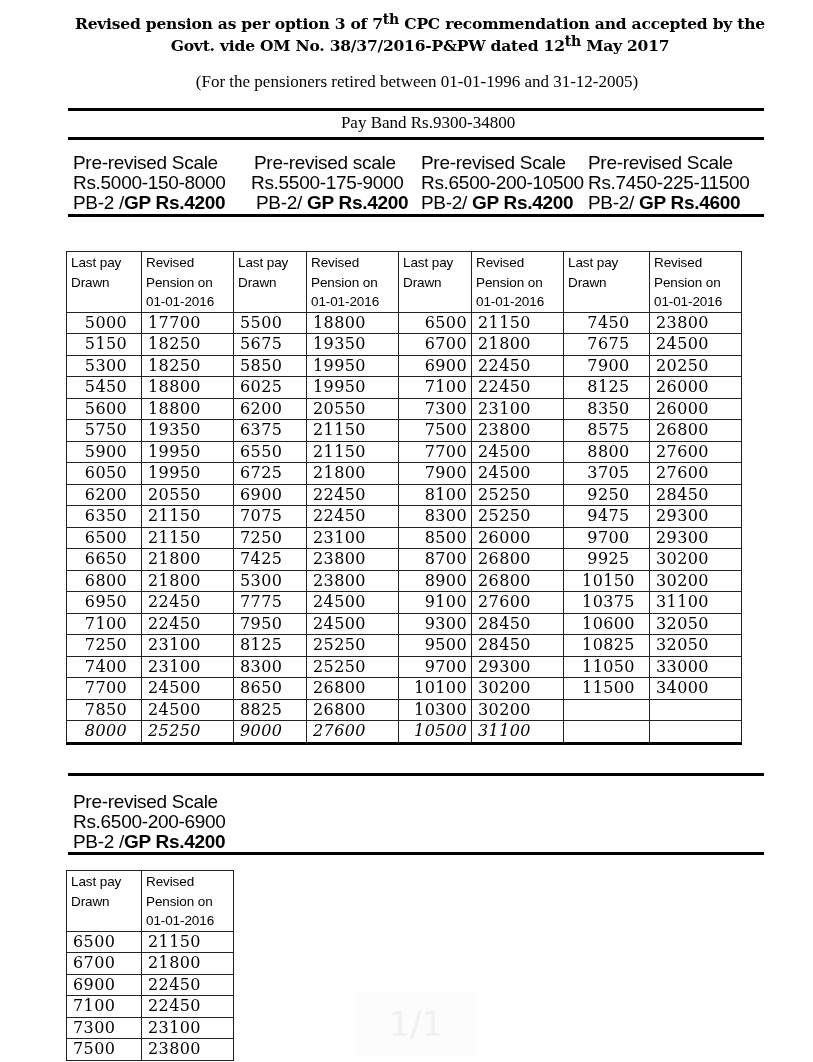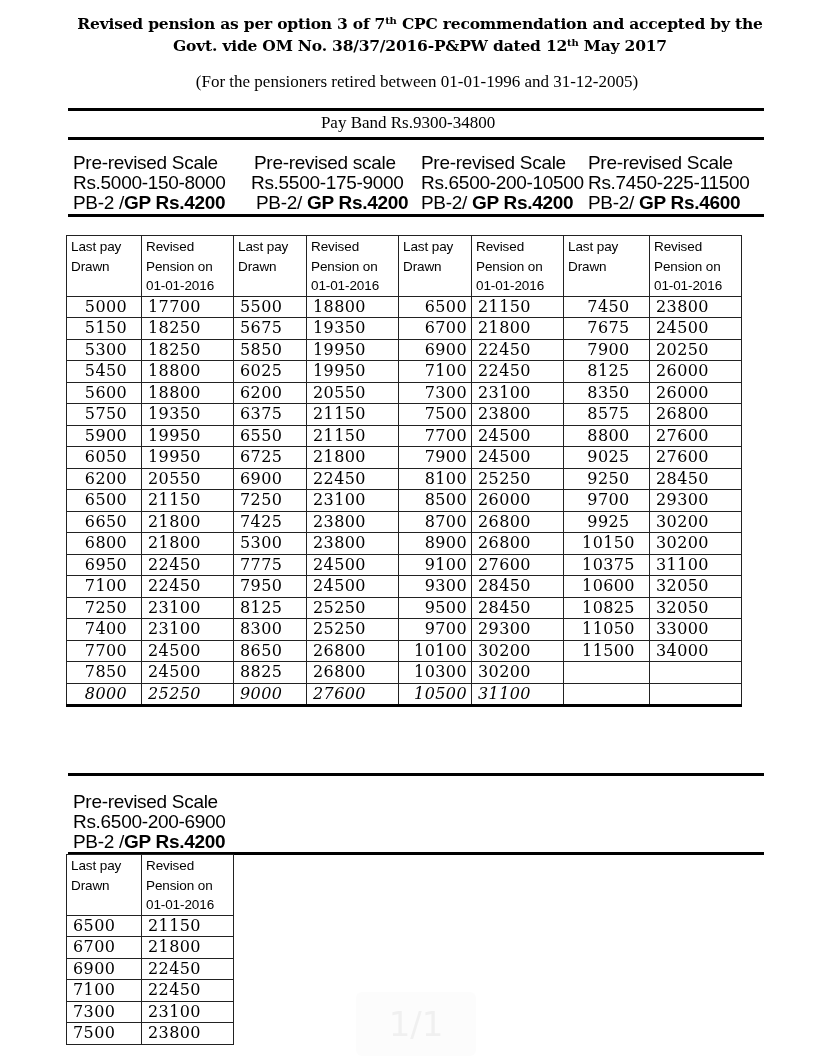--- a/index.html
+++ b/index.html
@@ -2,36 +2,36 @@
 <html><head>
   <meta charset="utf-8">
   <style>
     html, body { margin: 0; padding: 0; background: #ffffff; }
     body { width: 813px; height: 1062px; position: relative; overflow: hidden; color: #000; }
     .title {
       position: absolute; left: 0; top: 13px; width: 840px; text-align: center;
       font-family: "DejaVu Serif", serif; font-weight: bold; font-size: 15.5px; line-height: 22px;
       letter-spacing: -0.2px;
     }
-    .title sup { font-size: 10px; vertical-align: 5px; line-height: 0; }
+    .title sup { font-size: 14px; vertical-align: 5px; line-height: 0; }
     .subtitle {
       position: absolute; left: 0; top: 72px; width: 834px; text-align: center;
       font-family: "Liberation Serif", serif; font-size: 17px;
     }
     .rule { position: absolute; left: 68px; width: 696px; height: 0; border-top: 3px solid #000; }
     .payband {
-      position: absolute; left: 60px; top: 113px; width: 696px; text-align: center;
+      position: absolute; left: 80px; top: 113px; width: 696px; text-align: center;
       font-family: "Liberation Serif", serif; font-size: 17px;
     }
     .scale {
       position: absolute; top: 153px; font-family: "Liberation Sans", sans-serif; font-size: 19px;
       line-height: 20px; letter-spacing: -0.3px;
     }
     .scale b { font-weight: bold; }
-    table.grid { position: absolute; border-collapse: collapse; }
+    table.grid { position: absolute; border-collapse: collapse; margin-top: 16px; }
     table.grid td {
       border: 1px solid #222; padding: 0 0 0 6px; vertical-align: top;
       font-family: "DejaVu Serif", serif; font-size: 16px; line-height: 20.5px; letter-spacing: 0.4px;
       white-space: nowrap;
     }
     table.grid td.hd {
       font-family: "Liberation Sans", sans-serif; font-size: 13.5px; line-height: 19.5px; letter-spacing: -0.1px;
       padding-left: 4px; padding-top: 1px;
     }
     table.grid td.r { text-align: right; padding-right: 4px; padding-left: 0; }
@@ -199,32 +199,42 @@
         <td class="c">8800</td>
         <td>27600</td>
       </tr>
       <tr>
         <td class="c">6050</td>
         <td>19950</td>
         <td>6725</td>
         <td>21800</td>
         <td class="r">7900</td>
         <td>24500</td>
-        <td class="c">9025</td>
+        <td class="c">3705</td>
         <td>27600</td>
       </tr>
       <tr>
         <td class="c">6200</td>
         <td>20550</td>
         <td>6900</td>
         <td>22450</td>
         <td class="r">8100</td>
         <td>25250</td>
         <td class="c">9250</td>
         <td>28450</td>
+      </tr>
+      <tr>
+        <td class="c">6350</td>
+        <td>21150</td>
+        <td>7075</td>
+        <td>22450</td>
+        <td class="r">8300</td>
+        <td>25250</td>
+        <td class="c">9475</td>
+        <td>29300</td>
       </tr>
       <tr>
         <td class="c">6500</td>
         <td>21150</td>
         <td>7250</td>
         <td>23100</td>
         <td class="r">8500</td>
         <td>26000</td>
         <td class="c">9700</td>
         <td>29300</td>

